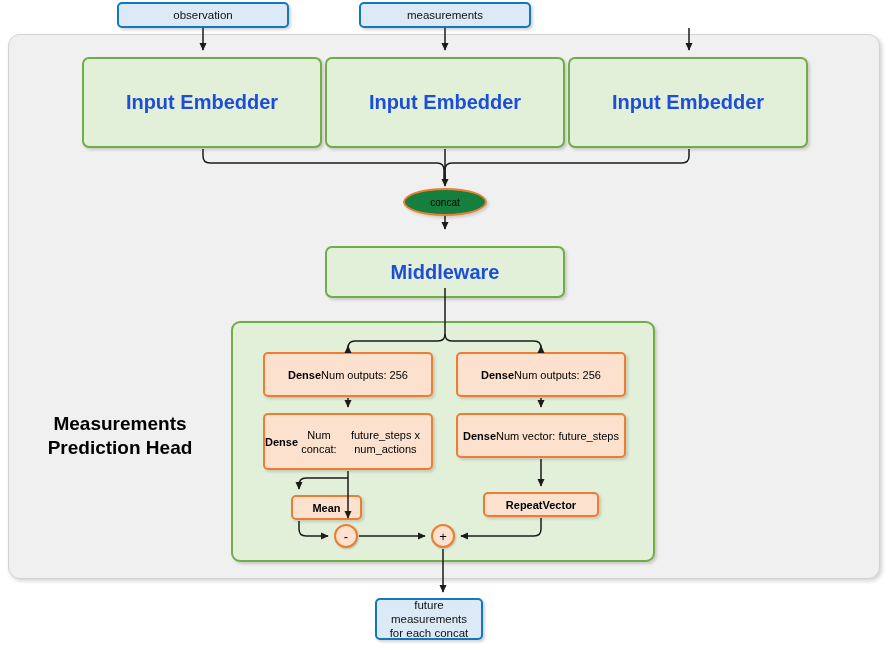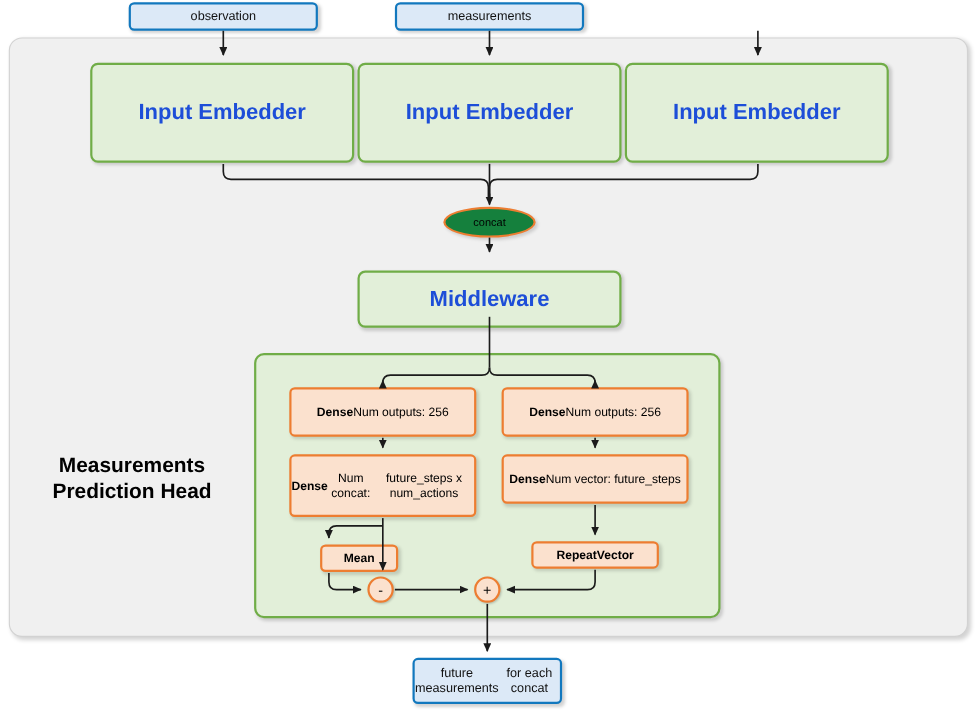--- a/index.html
+++ b/index.html
@@ -137,21 +137,21 @@
   </div>
 
   <div class="node orange" style="left:483px;top:492px;width:116px;height:25px;">
     <span class="ttl">RepeatVector</span>
   </div>
 
   <div class="node op" style="left:431px;top:524px;width:24px;height:24px;">
     <span>+</span>
   </div>
 
-  <div class="node io" style="left:375px;top:598px;width:136px;height:42px;flex-direction:row;">
+  <div class="node io" style="left:375px;top:598px;width:108px;height:42px;flex-direction:column;">
     <span>future measurements</span>
     <span>for each concat</span>
   </div>
 
   <svg id="wires" viewBox="0 0 890 650">
     <defs>
       <marker id="ah" markerWidth="9" markerHeight="9" refX="7.2" refY="3.6" orient="auto" markerUnits="userSpaceOnUse">
         <path d="M0,0 L8,3.6 L0,7.2 z" fill="#1b1b1b"></path>
       </marker>
     </defs>

